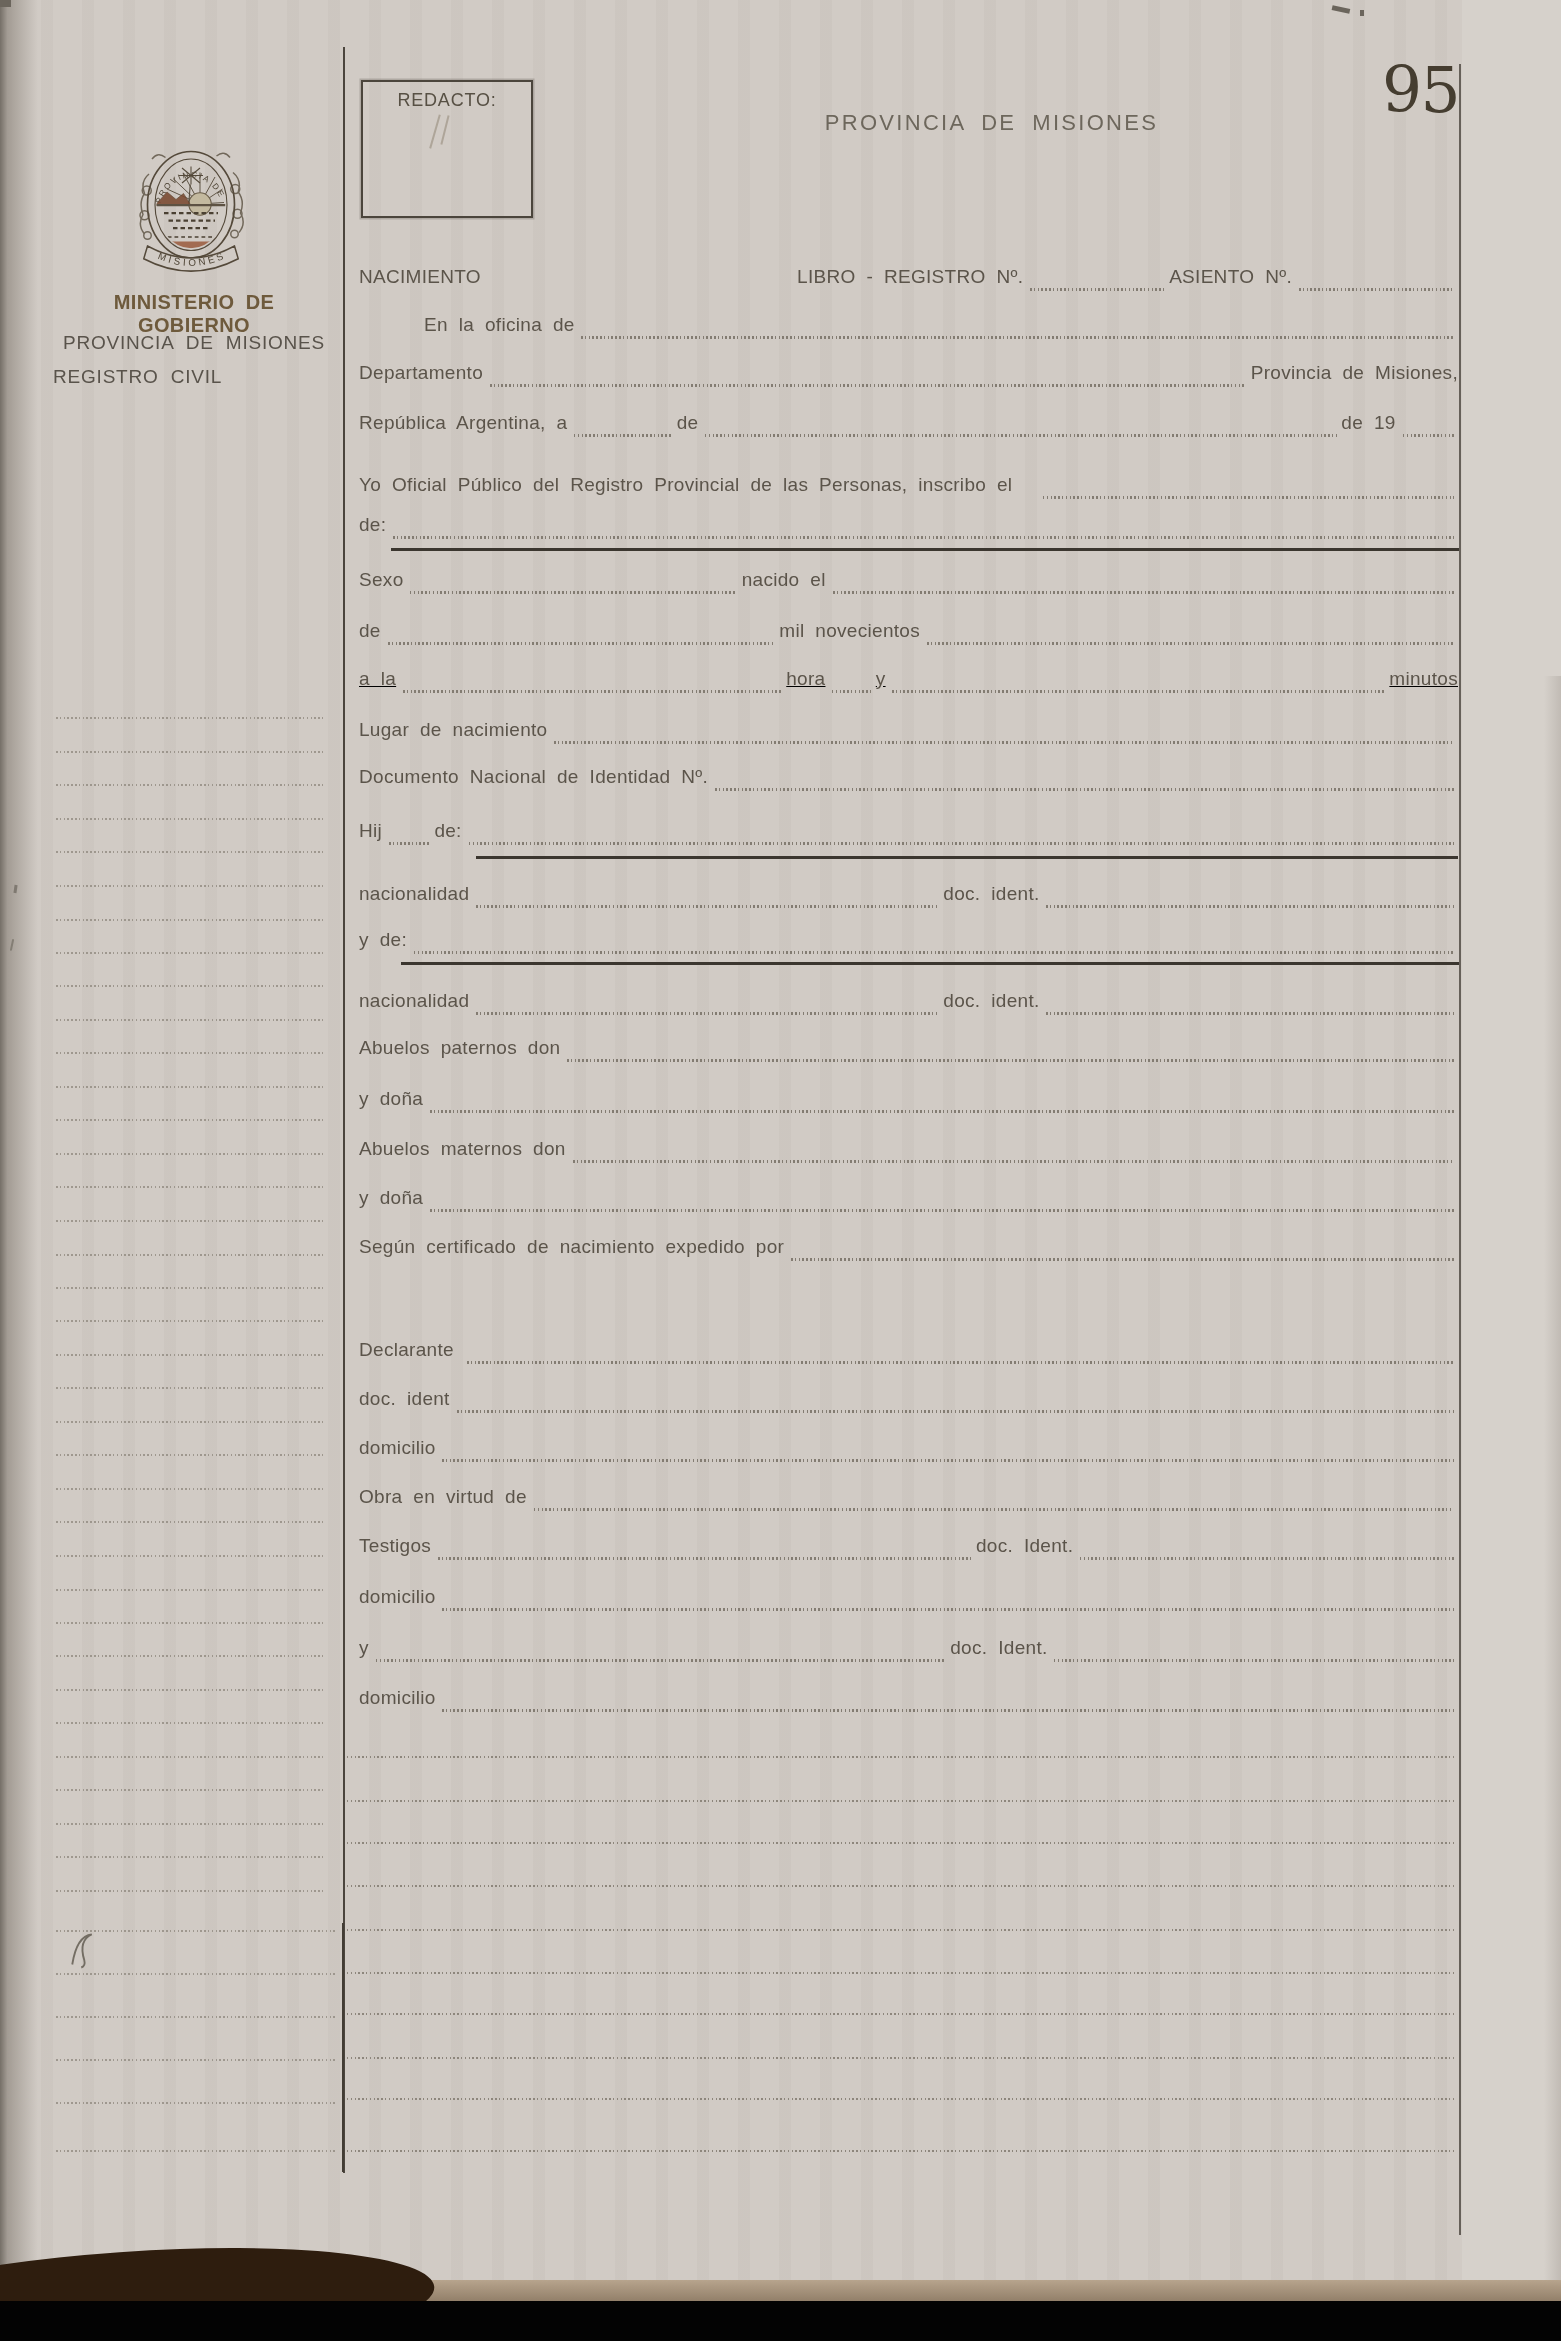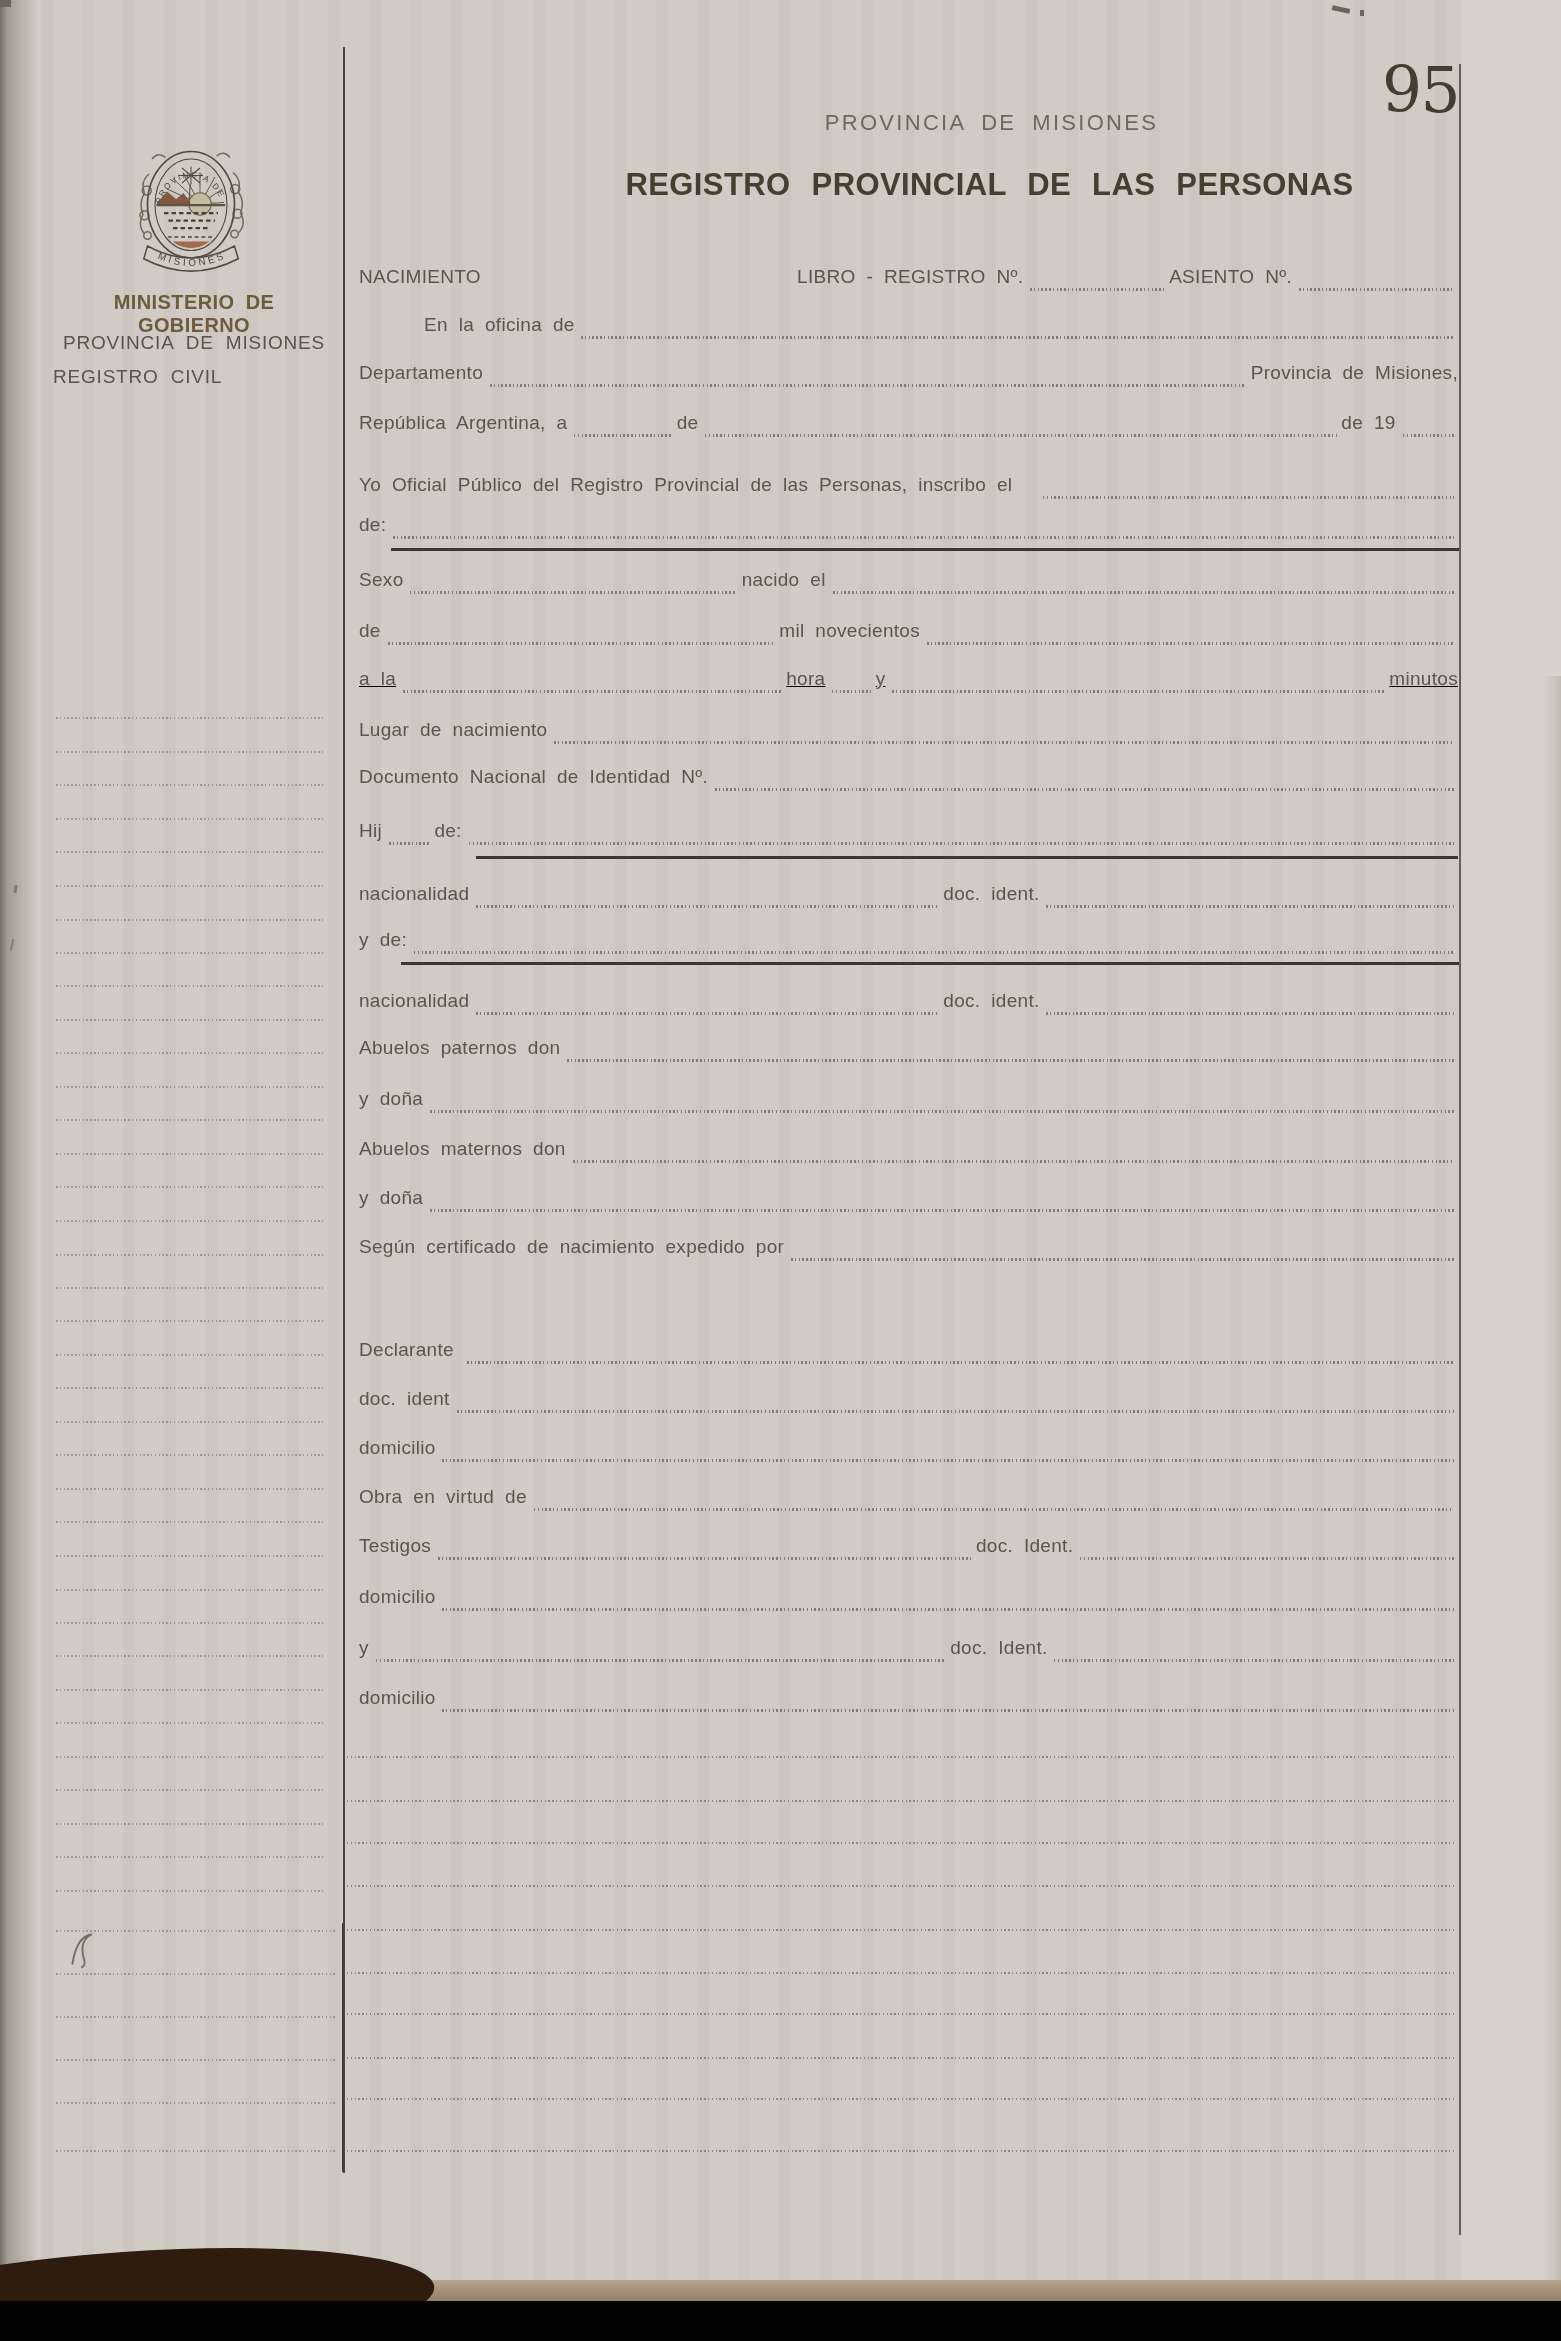--- a/index.html
+++ b/index.html
@@ -73,23 +73,27 @@
 <div id="shot">
   <div id="paper">
     <div class="abs" id="right-strip"></div>
     <div class="abs" id="right-edge-shadow"></div>
     <div class="abs" id="left-shade"></div>
 
     <div class="abs vrule" id="vrule-main"></div>
     <div class="abs" id="vrule-main-thick"></div>
     <div class="abs" id="vrule-right"></div>
 
+    <div class="abs" id="redacto-box">
+      <div id="redacto-label">REDACTO:</div>
+      <div class="pencil" style="left:71px;top:32px;height:35px;transform:rotate(16deg);"></div>
+      <div class="pencil" style="left:81px;top:33px;height:30px;transform:rotate(14deg);"></div>
+    </div>
 
     <div class="abs" id="hdr-province">PROVINCIA DE MISIONES</div>
-    <div class="abs" id="hdr-title">REGISTRO PROVINCIAL DE LAS PERSONAS</div>
     <div class="abs" id="page-num">95</div>
 
     <svg class="abs" id="seal" style="left:134px;top:144px;" width="114" height="132" viewBox="0 0 152 176">
       <defs>
           <clipPath id="sealclip">
             <ellipse cx="76" cy="81" rx="46" ry="58"></ellipse>
           </clipPath>
         </defs>
 
       <g stroke="#5a5040" stroke-width="2" fill="none" opacity=".8">

